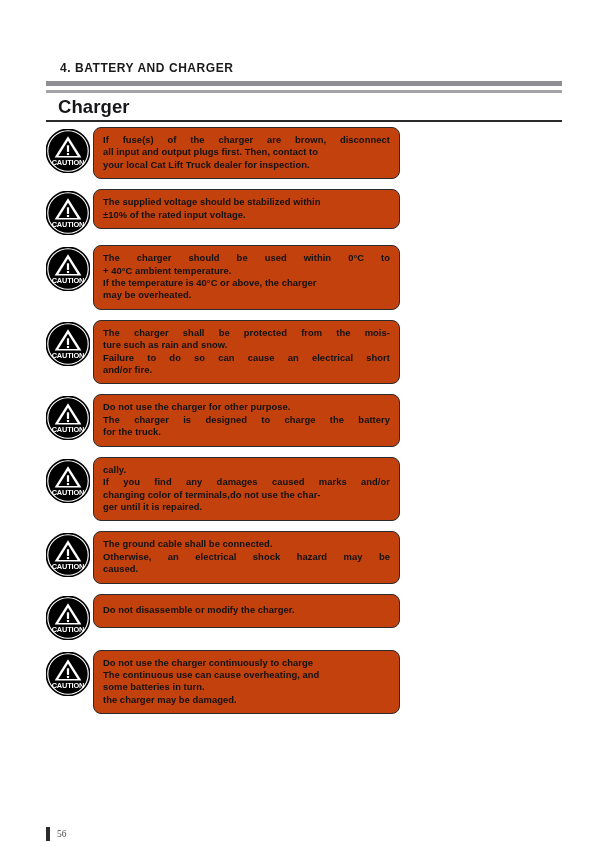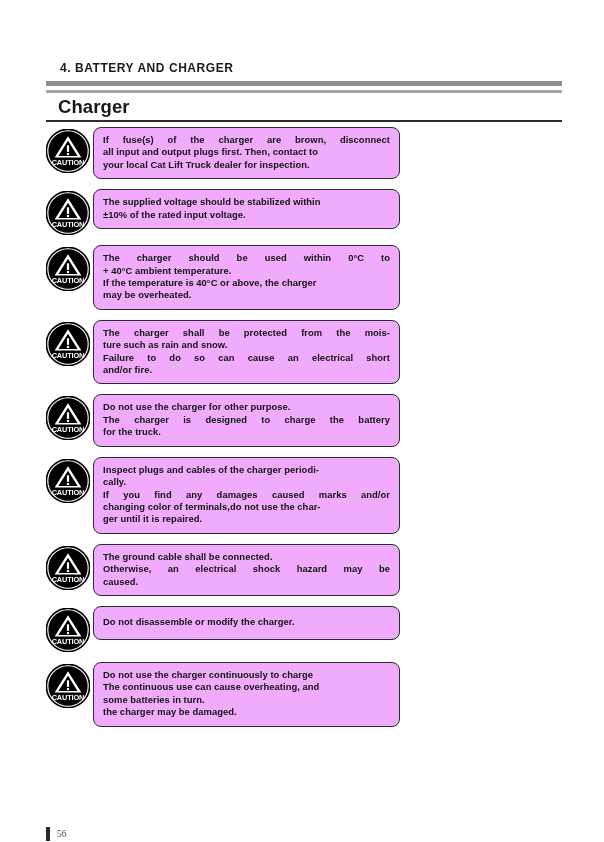--- a/index.html
+++ b/index.html
@@ -91,21 +91,21 @@
     margin-top: 2px;
     margin-right: 3px;
   }
   .caution-icon svg { display: block; }
 
   
   .caution-box {
     flex: 1 1 auto;
     border: 1.4px solid #2b2b2d;
     border-radius: 8px;
-    background: #f0abfc;
+    background: #c2410c;
     padding: 6px 9px 7px 9px;
     box-sizing: border-box;
     min-height: 30px;
     display: flex;
     flex-direction: column;
     justify-content: center;
     max-width: 307px;
   }
   .caution-line {
     font-size: 9.4px;
@@ -309,21 +309,20 @@
           <circle cx="22" cy="22" r="20.4" fill="none" stroke="#ffffff" stroke-width="1.5"></circle>
           <circle cx="22" cy="22" r="21.6" fill="none" stroke="#000000" stroke-width="1.6"></circle>
           <path d="M22 7.2 L35.4 28.6 L8.6 28.6 Z" fill="#ffffff"></path>
           <path d="M22 11.8 L31.6 27.1 L12.4 27.1 Z" fill="#000000"></path>
           <rect x="20.9" y="16.3" width="2.2" height="6.6" fill="#ffffff"></rect>
           <rect x="20.9" y="24.0" width="2.2" height="2.1" fill="#ffffff"></rect>
           <text x="22" y="36.4" text-anchor="middle" fill="#ffffff" font-family="Liberation Sans, sans-serif" font-size="7.4" font-weight="bold" letter-spacing="-0.15">CAUTION</text>
         </svg>
       </div>
       <div class="caution-box">
-        <div class="caution-line">Inspect plugs and cables of the charger periodi-</div>
         <div class="caution-line">cally.</div>
         <div class="caution-line justify">
           <span>If</span>
           <span>you</span>
           <span>find</span>
           <span>any</span>
           <span>damages</span>
           <span>caused</span>
           <span>marks</span>
           <span>and/or</span>

